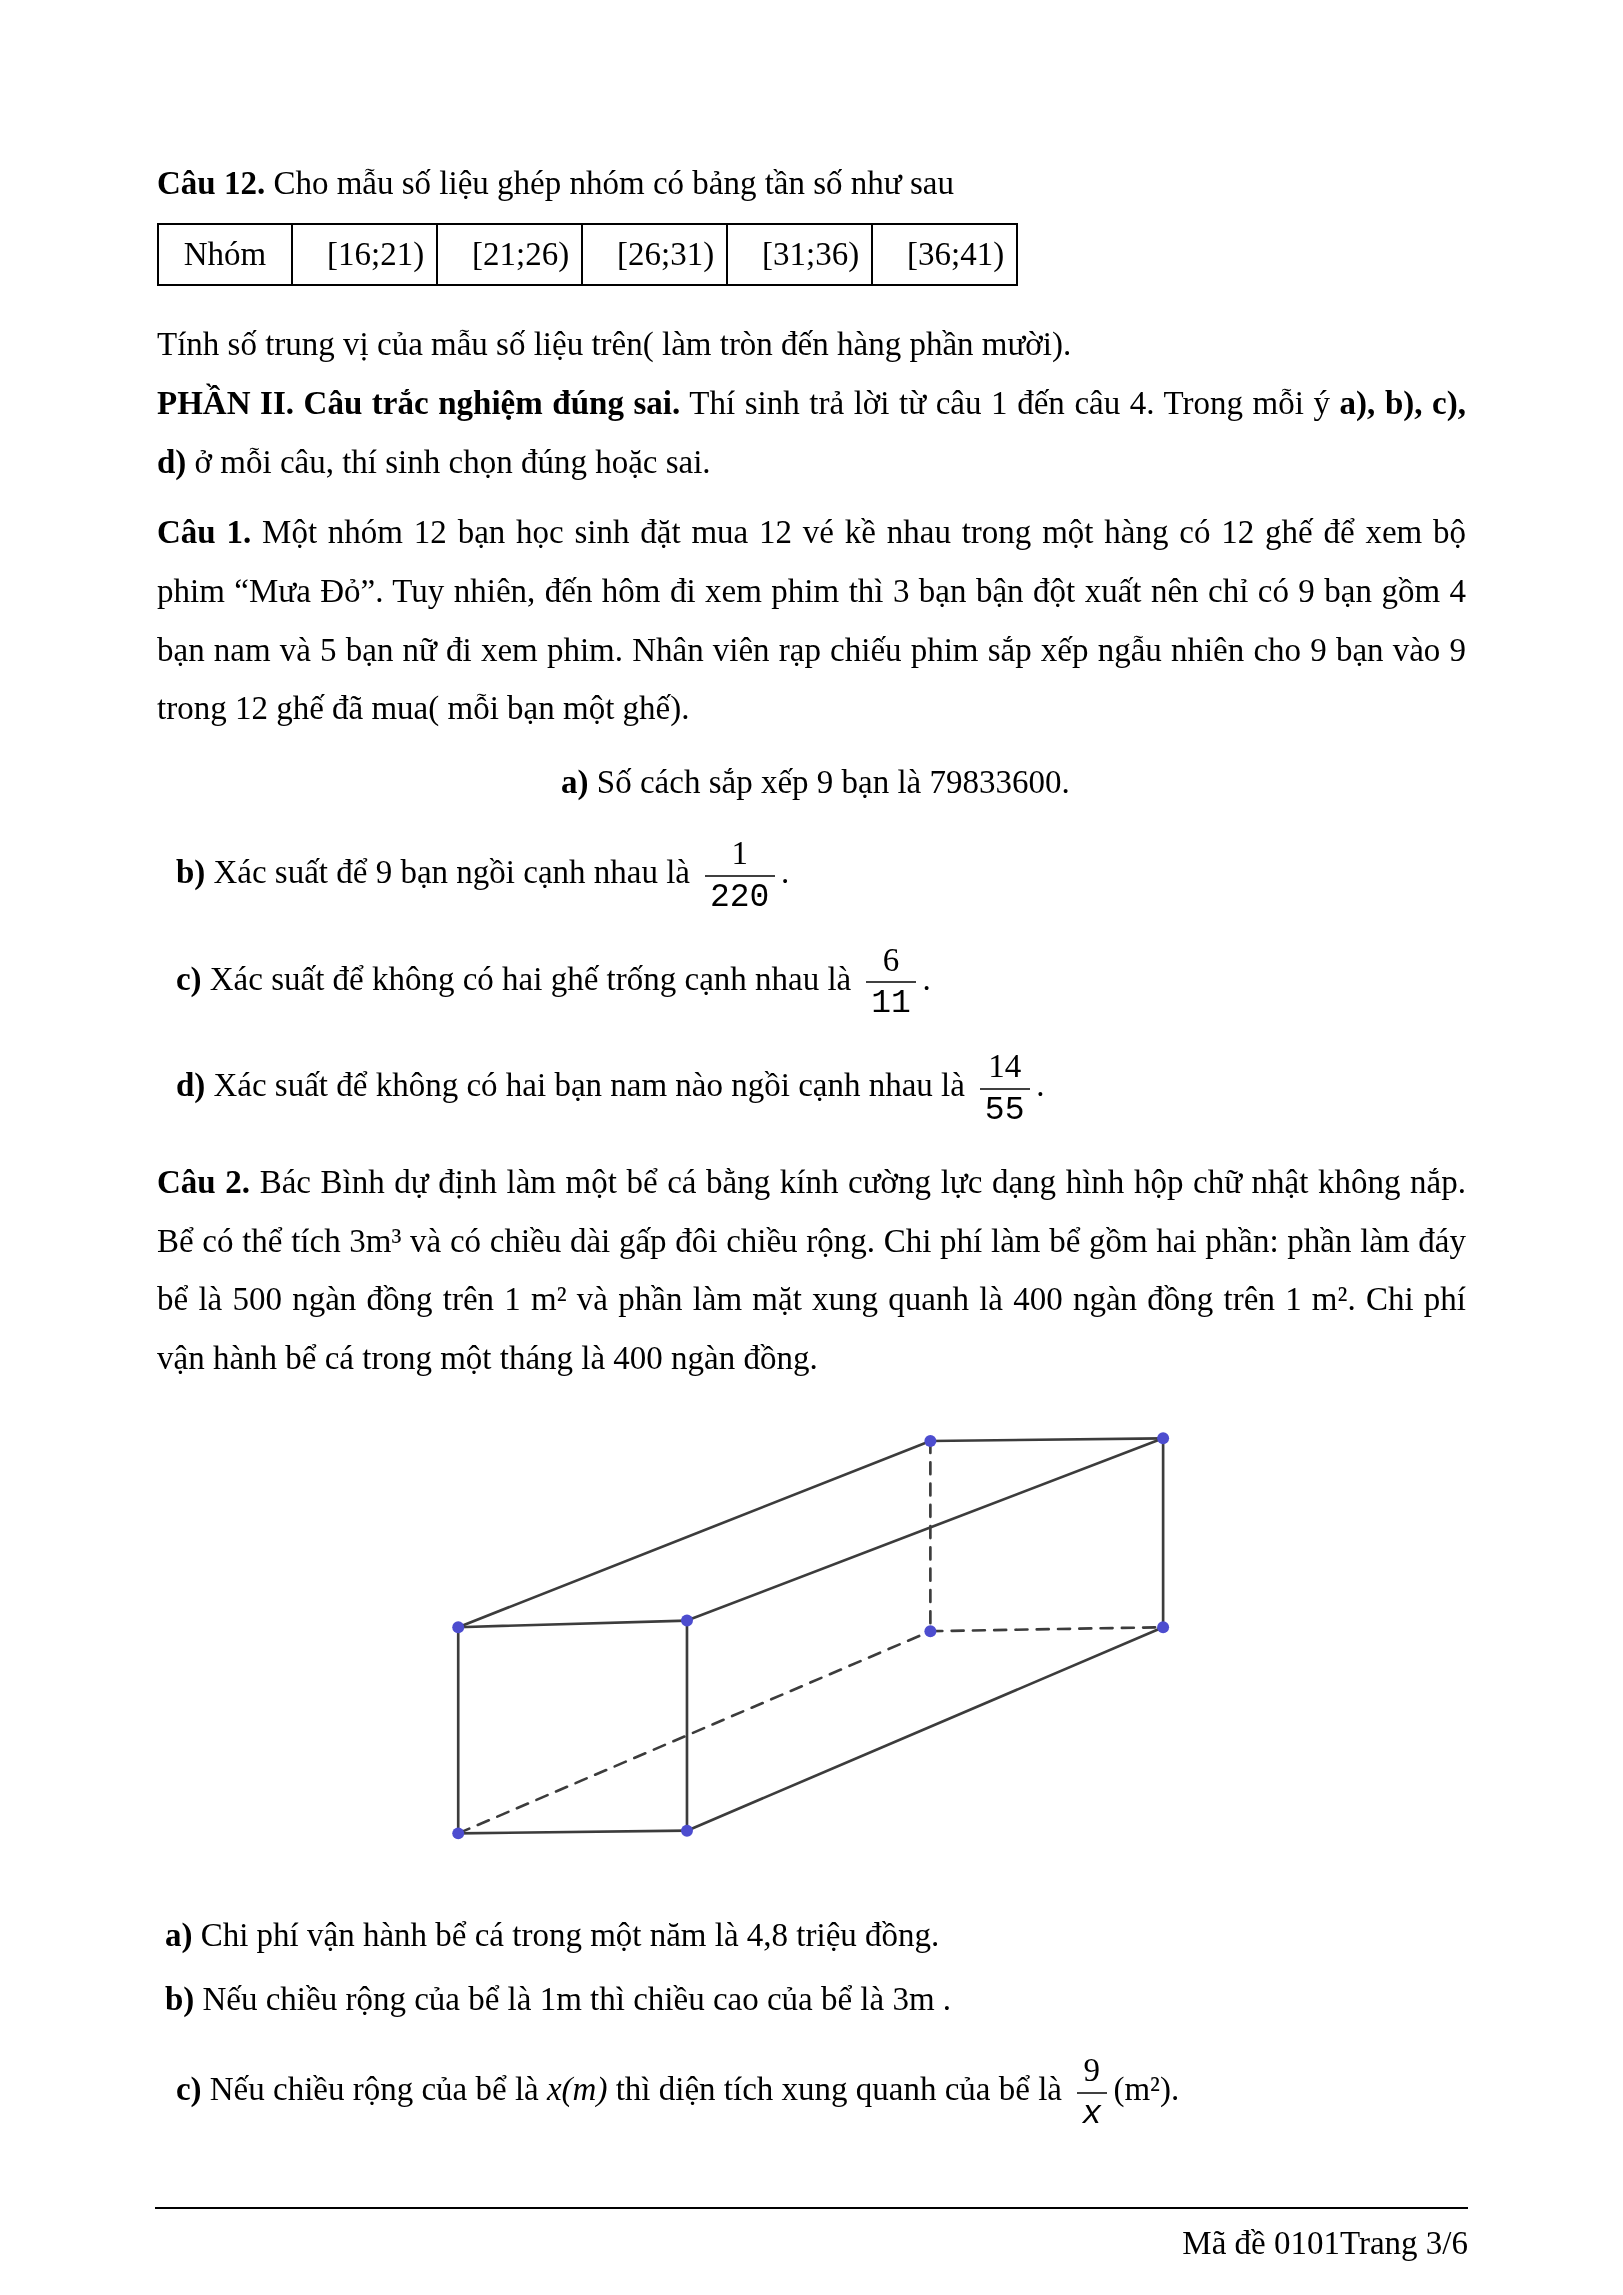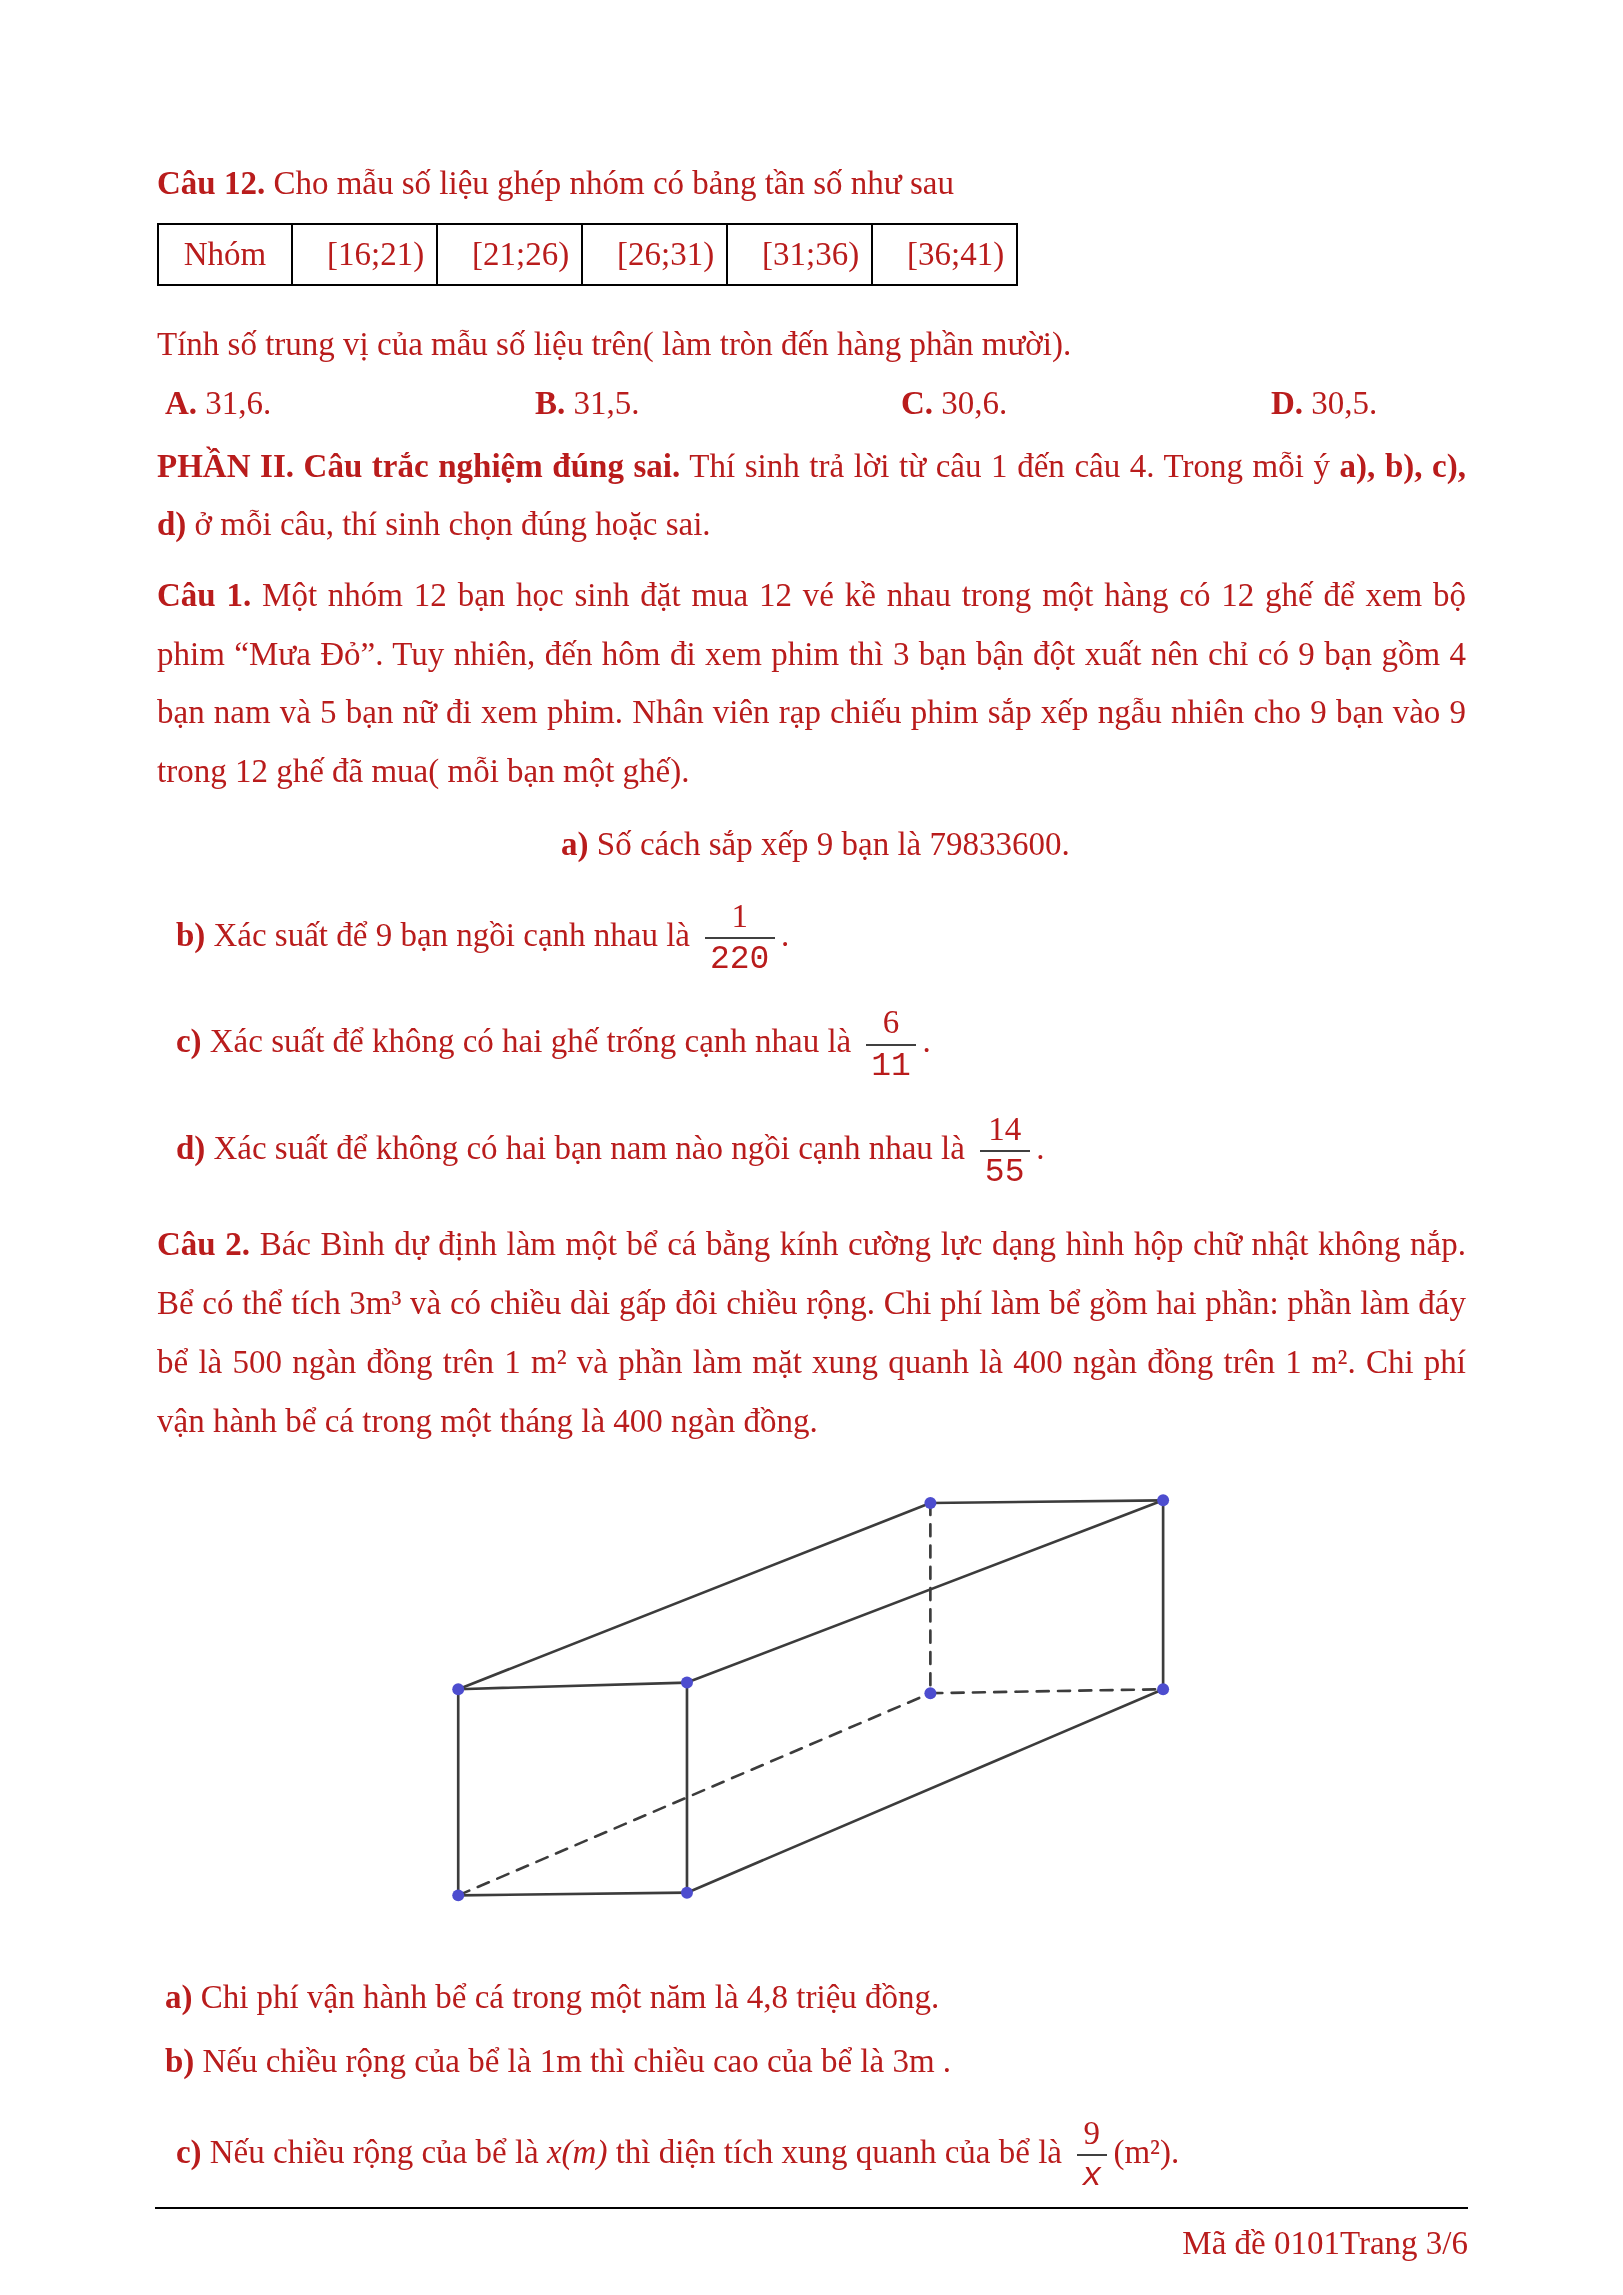--- a/index.html
+++ b/index.html
@@ -2,21 +2,21 @@
 <html style="font-size:10.5px"><head>
 <meta charset="utf-8">
 <style>
   * { box-sizing: border-box; }
   html, body { margin: 0; padding: 0; background: #ffffff; }
   .page {
     position: relative;
     width: 1623px;
     height: 2295px;
     background: #ffffff;
-    color: #b91c1c;
+    color: #000000;
     font-family: "Liberation Serif", "DejaVu Serif", serif;
     font-size: 33px;
     padding: 154px 157px 0 157px;
     overflow: hidden;
   }
   p { margin: 0; }
   .para { line-height: 1.78; }
   .justify { text-align: justify; }
   b { font-weight: bold; }
   i.math { font-style: italic; }
@@ -73,38 +73,20 @@
           <td class="interval">[21;26)</td>
           <td class="interval">[26;31)</td>
           <td class="interval">[31;36)</td>
           <td class="interval">[36;41)</td>
         </tr>
       </tbody>
     </table>
 
     <p class="para">Tính số trung vị của mẫu số liệu trên( làm tròn đến hàng phần mười).</p>
 
-    <div class="options">
-      <span>
-        <b>A.</b>
-        <span>31,6.</span>
-      </span>
-      <span>
-        <b>B.</b>
-        <span>31,5.</span>
-      </span>
-      <span>
-        <b>C.</b>
-        <span>30,6.</span>
-      </span>
-      <span>
-        <b>D.</b>
-        <span>30,5.</span>
-      </span>
-    </div>
   </section>
 
   <p class="para justify">
     <b>PHẦN II. Câu trắc nghiệm đúng sai.</b><span> Thí sinh trả lời từ câu 1 đến câu 4. Trong mỗi ý </span><b>a), b), c), d)</b><span> ở mỗi câu, thí sinh chọn đúng hoặc sai.</span>
   </p>
 
   <section style="margin-top: 11.8px;">
     <p class="para justify">
       <b>Câu 1.</b>
       <span>Một nhóm 12 bạn học sinh đặt mua 12 vé kề nhau trong một hàng có 12 ghế để xem bộ phim “Mưa Đỏ”. Tuy nhiên, đến hôm đi xem phim thì 3 bạn bận đột xuất nên chỉ có 9 bạn gồm 4 bạn nam và 5 bạn nữ đi xem phim. Nhân viên rạp chiếu phim sắp xếp ngẫu nhiên cho 9 bạn vào 9 trong 12 ghế đã mua( mỗi bạn một ghế).</span>

